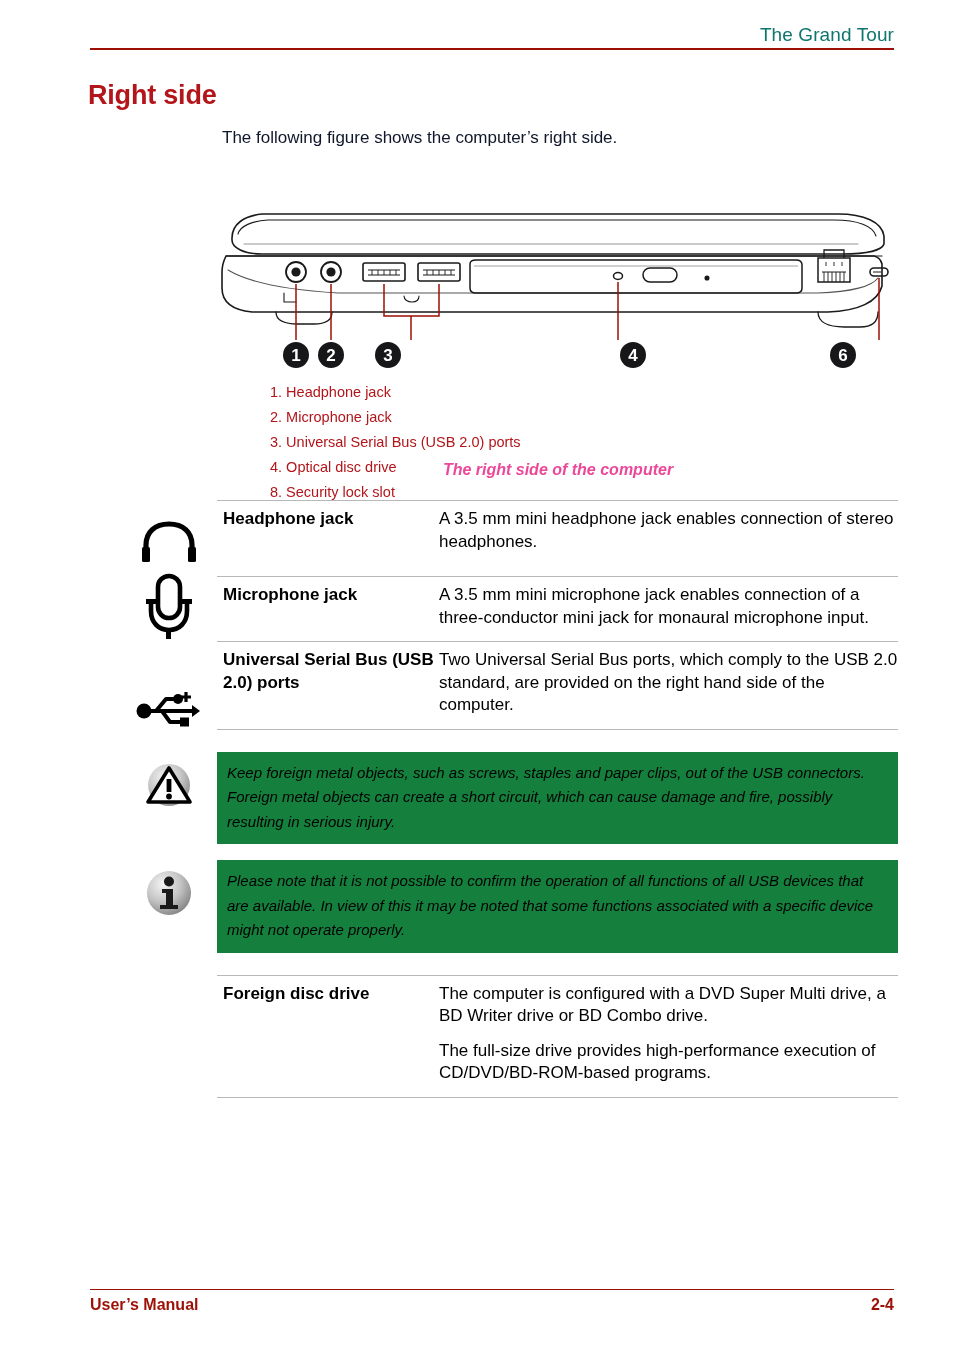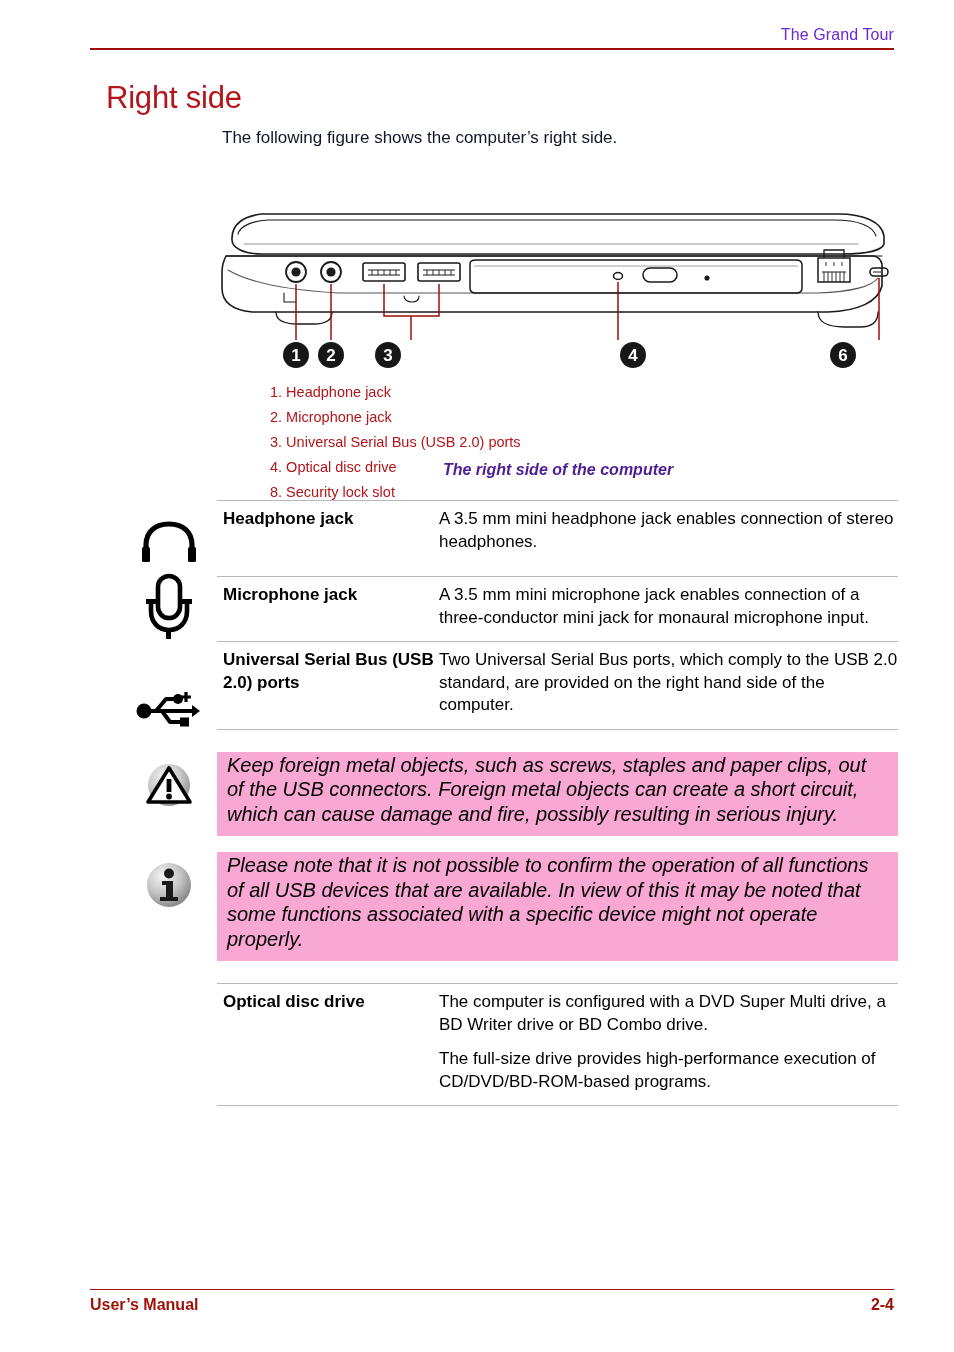--- a/index.html
+++ b/index.html
@@ -23,39 +23,39 @@
 
   
   .header {
     position: absolute;
     left: 90px;
     top: 26px;
     width: 804px;
   }
   .header-title {
     text-align: right;
-    color: #6d28d9;
-    font-size: 16px;
+    color: #0f766e;
+    font-size: 19px;
     line-height: 18px;
     letter-spacing: 0.1px;
   }
   .header-rule {
     margin-top: 4px;
     border-top: 2.2px solid #9c1006;
     width: 100%;
   }
 
   
   .section-title {
     position: absolute;
-    left: 106px;
+    left: 88px;
     top: 80px;
     color: #b3151a;
-    font-size: 31px;
-    font-weight: normal;
+    font-size: 27px;
+    font-weight: bold;
     letter-spacing: -0.2px;
   }
 
   .intro {
     position: absolute;
     left: 222px;
     top: 128px;
     font-size: 17px;
     color: #0f172a;
   }
@@ -88,21 +88,21 @@
   .legend-col.left { width: 340px; }
   .legend-col.right { width: 320px; }
   .legend-item { white-space: nowrap; }
 
   .figure-caption {
     position: absolute;
     left: 218px;
     top: 461px;
     width: 680px;
     text-align: center;
-    color: #4c1d95;
+    color: #ec4899;
     font-size: 16px;
     font-style: italic;
     font-weight: bold;
   }
 
   
   .spec-table {
     position: absolute;
     left: 120px;
     top: 500px;
@@ -159,25 +159,25 @@
   .notebox .icon-cell {
     width: 97px;
     flex: 0 0 97px;
     display: flex;
     align-items: flex-start;
     justify-content: center;
     padding-top: 9px;
   }
   .notebox .note-body {
     flex: 1 1 auto;
-    background: #f9a8d4;
-    font-size: 20px;
+    background: #15803d;
+    font-size: 15px;
     font-style: italic;
     line-height: 24.5px;
-    padding: 1px 12px 10px 10px;
+    padding: 9px 12px 10px 10px;
     box-sizing: border-box;
   }
 
   .gap-16 { height: 16px; }
   .gap-22 { height: 22px; }
 
   
   .footer {
     position: absolute;
     left: 90px;
@@ -399,21 +399,21 @@
         </svg>
       </div>
       <div class="note-body">Please note that it is not possible to confirm the operation of all functions of all USB devices that are available. In view of this it may be noted that some functions associated with a specific device might not operate properly.</div>
     </div>
 
     <div class="gap-22"></div>
 
     <div class="srow">
       <div class="icon-cell"></div>
       <div class="body-cell">
-        <div class="term">Optical disc drive</div>
+        <div class="term">Foreign disc drive</div>
         <div class="desc">
           <p>The computer is configured with a DVD Super Multi drive, a BD Writer drive or BD Combo drive.</p>
           <p>The full-size drive provides high-performance execution of CD/DVD/BD-ROM-based programs.</p>
         </div>
       </div>
     </div>
 
     <div class="table-bottom-rule"></div>
   </div>
 

